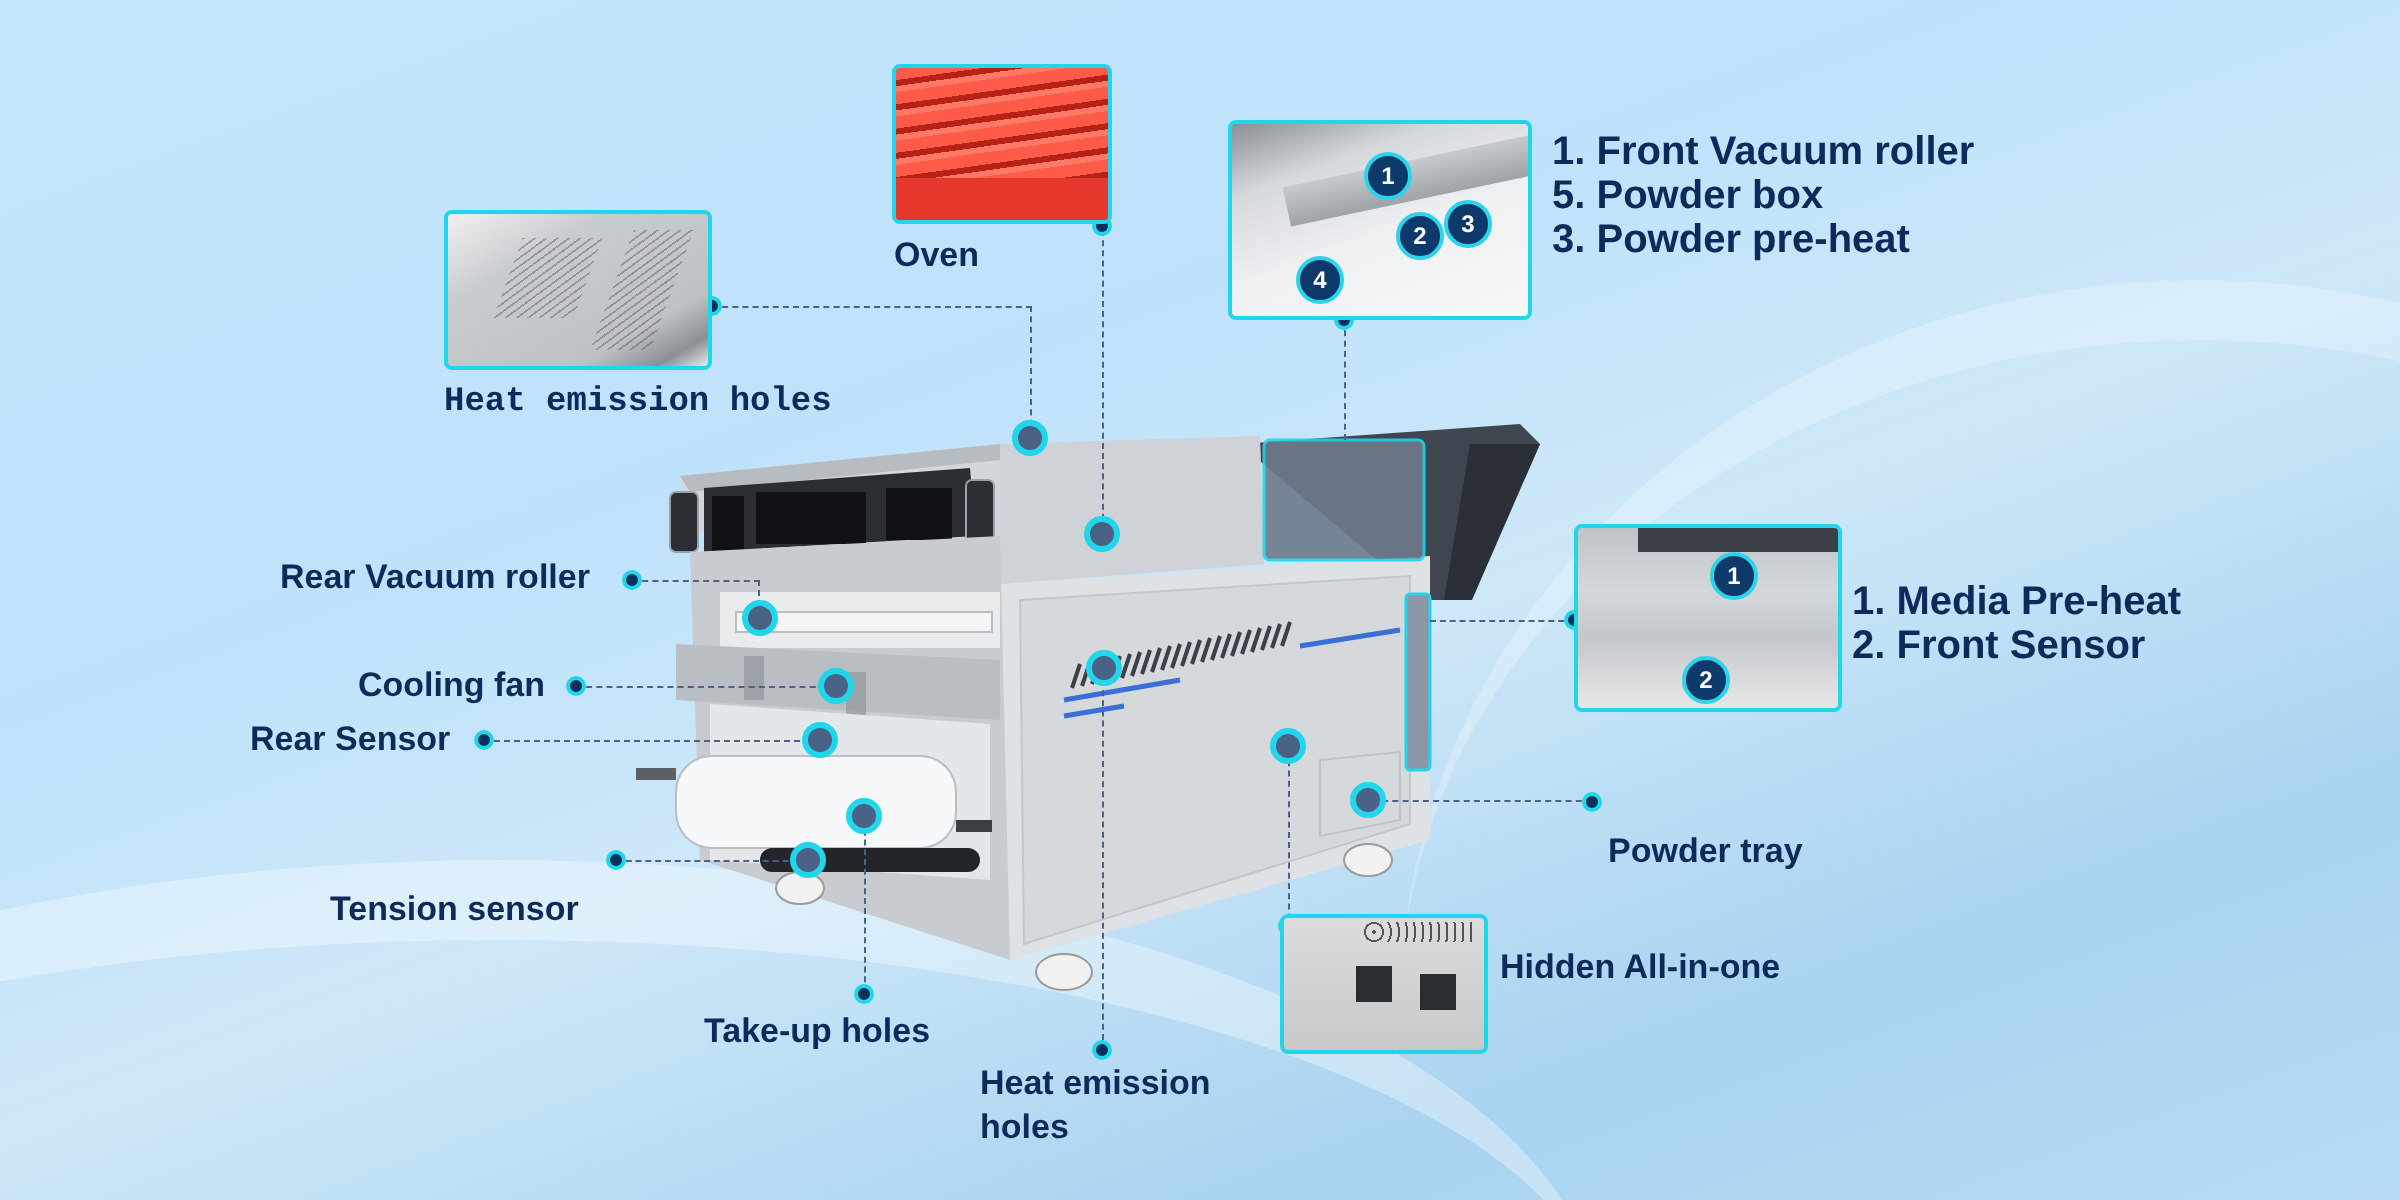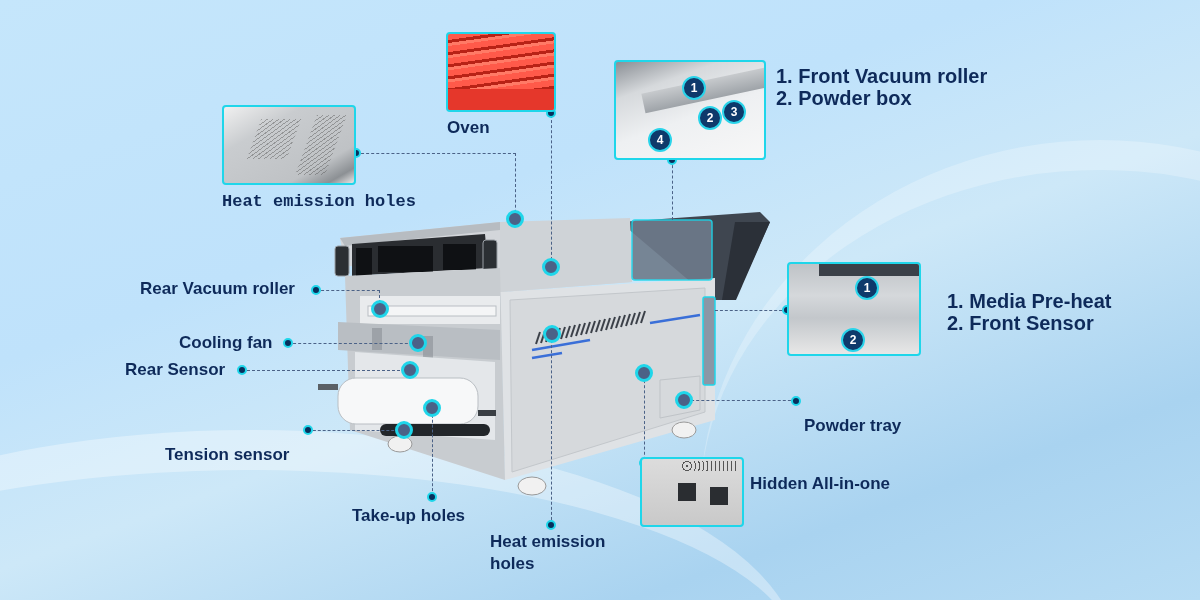--- a/index.html
+++ b/index.html
@@ -174,18 +174,19 @@
   <div>Heat emission</div>
   <div>holes</div>
 </div>
 <div class="lbl" style="left:804px;top:415px;">Powder tray</div>
 <div class="lbl" style="left:750px;top:473px;">
   <div>Hidden All-in-one</div>
 </div>
 
 <div class="list" style="left:776px;top:65px;">
   <div>1. Front Vacuum roller</div>
-  <div>2. Powder box</div>
+  <div>5. Powder box</div>
+  <div>3. Powder pre-heat</div>
 </div>
-<div class="list" style="left:926px;top:290px;margin-left:21px;">
+<div class="list" style="left:926px;top:290px;">
   <div>1. Media Pre-heat</div>
   <div>2. Front Sensor</div>
 </div>
 
 </body></html>

